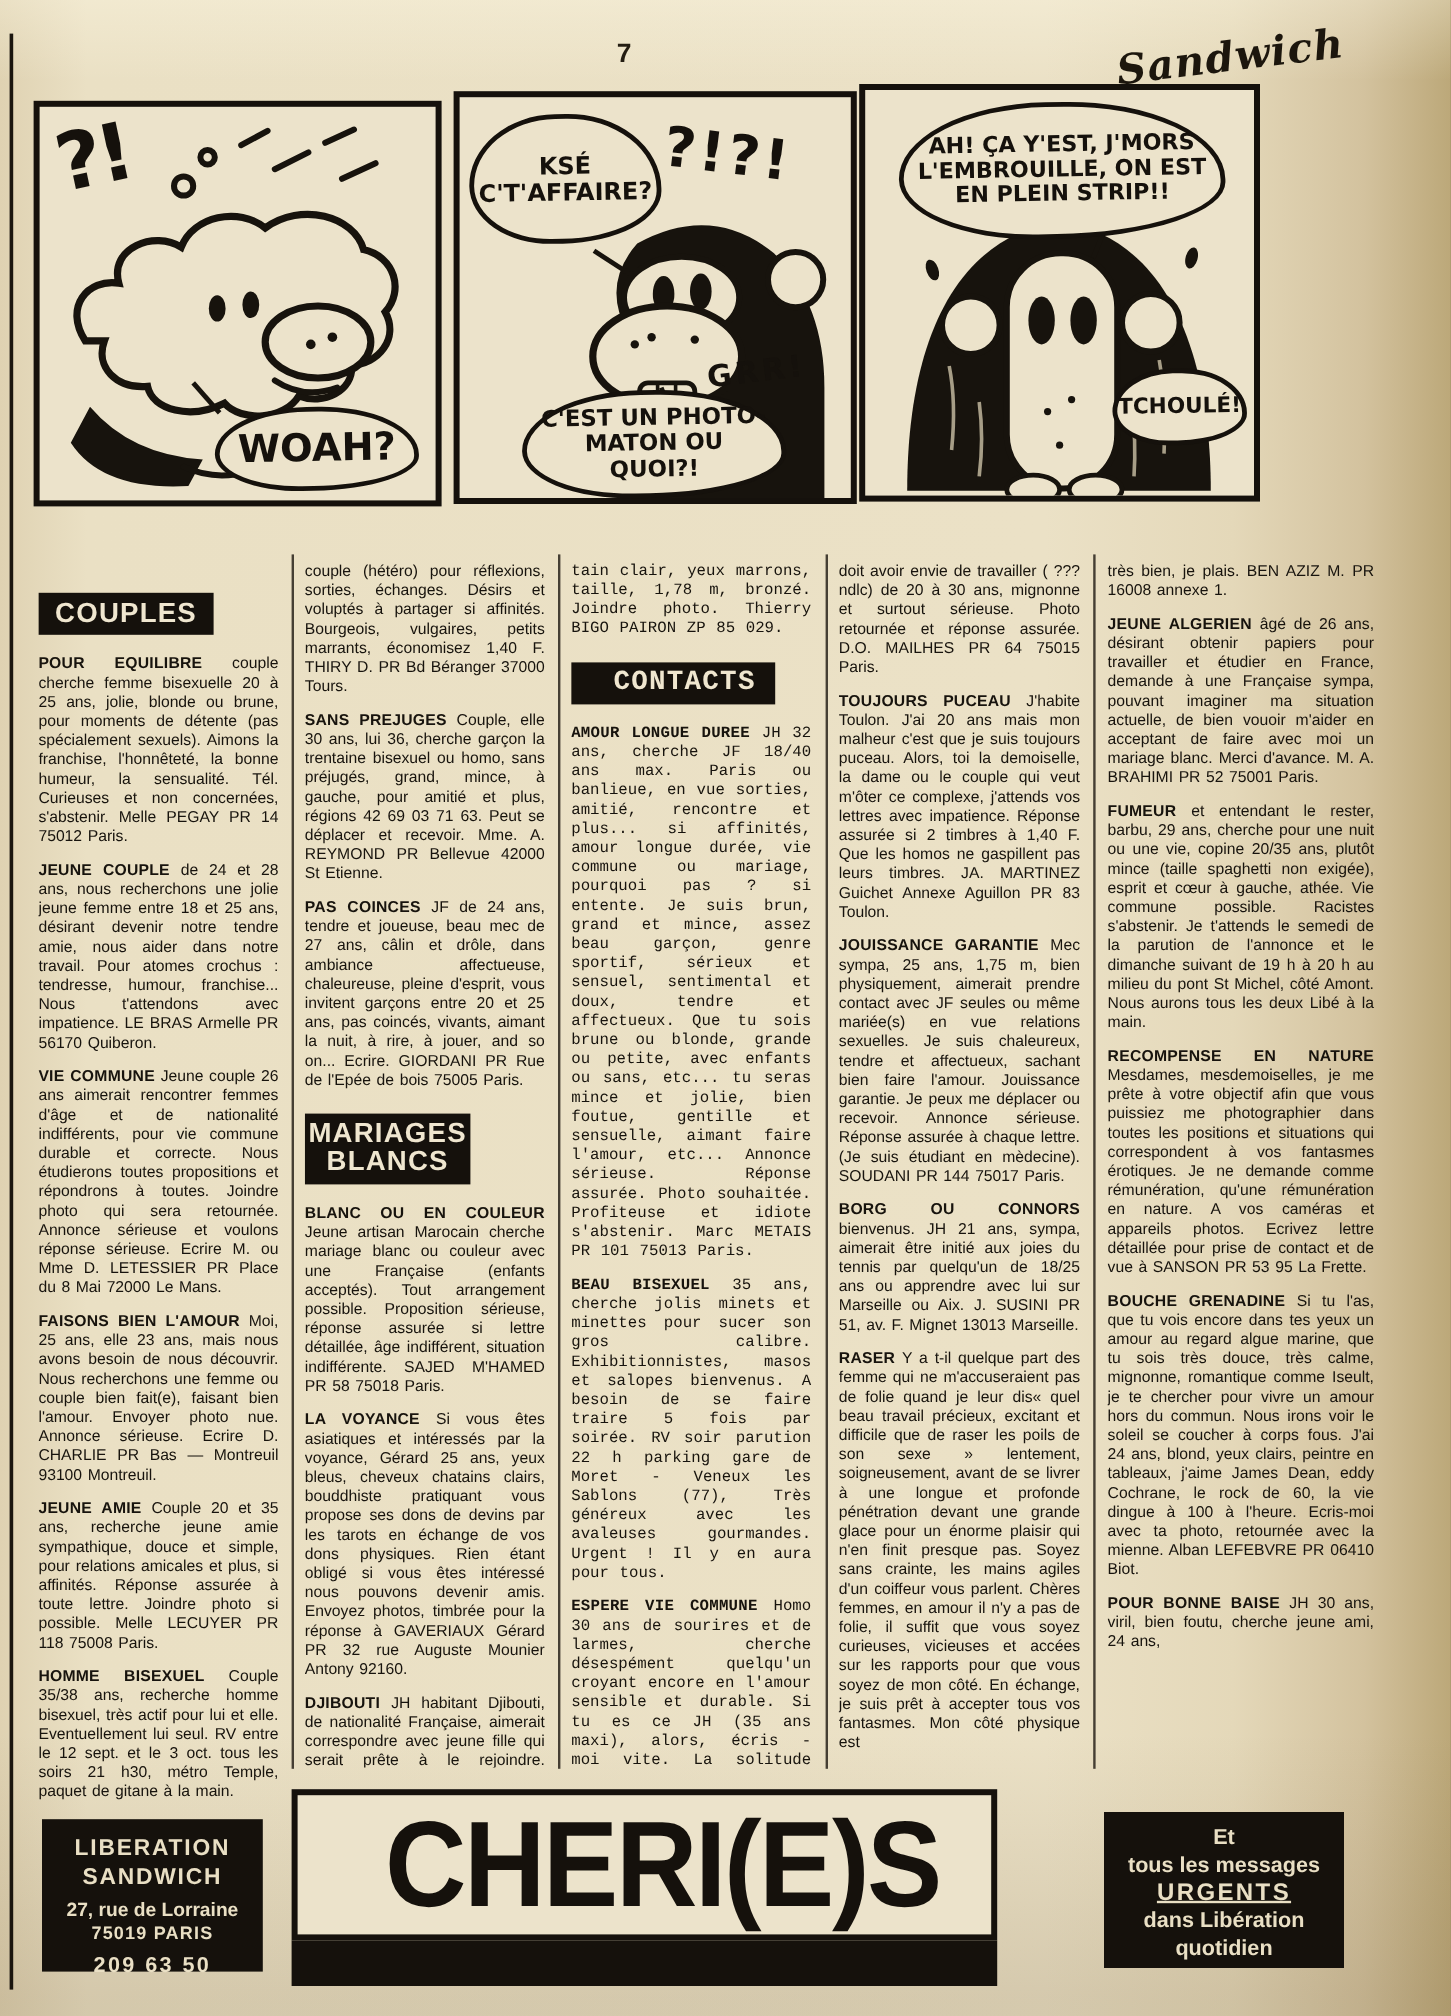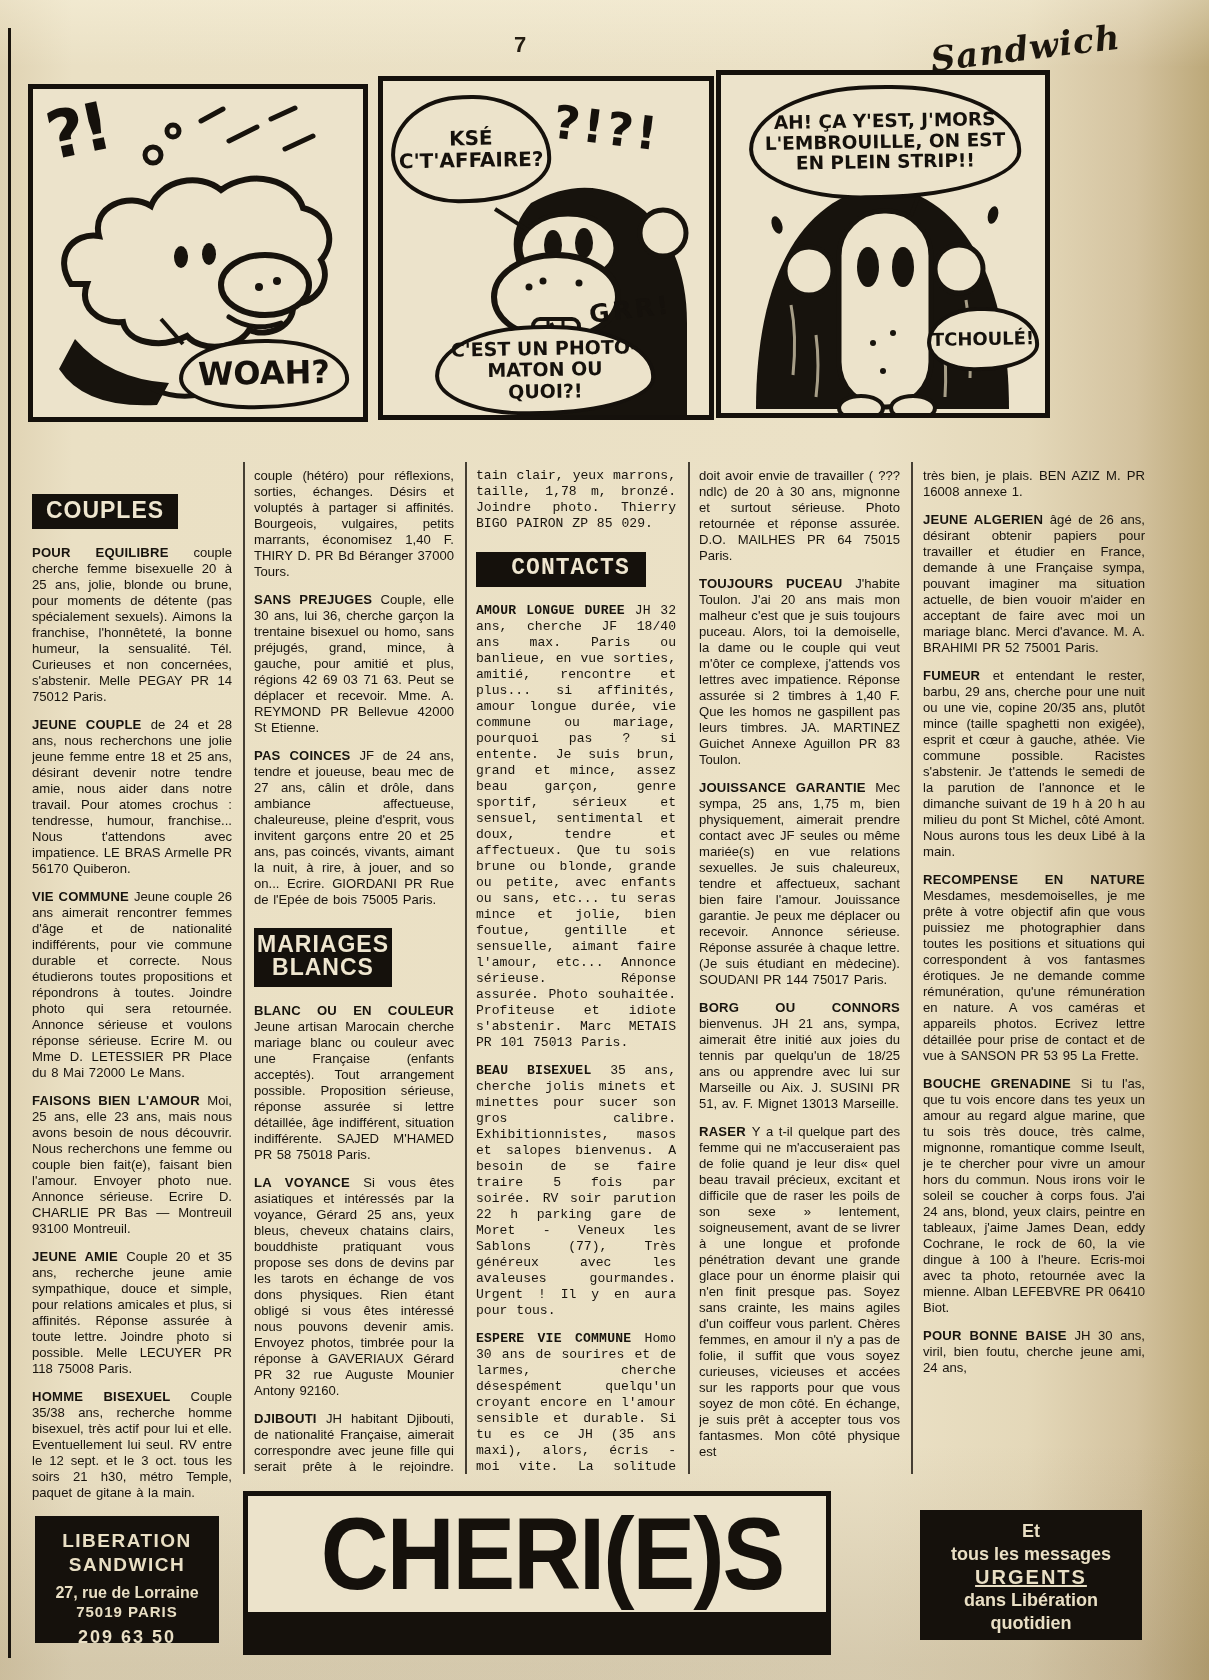--- a/index.html
+++ b/index.html
@@ -59,21 +59,21 @@
   #libbox{left:35px;top:1516px;width:184px;height:127px;padding-top:13px;line-height:1.25;}
   #libbox .l1{font-size:19px;letter-spacing:1.5px;}
   #libbox .l2{font-size:16px;margin-top:6px;}
   #libbox .l3{font-size:15px;letter-spacing:1px;}
   #libbox .l4{font-size:18px;margin-top:5px;letter-spacing:2px;text-align:center;}
   #cheries{position:absolute;left:243px;top:1491px;width:588px;height:126px;
     background:#ece3cb;border:5px solid #15110c;box-sizing:border-box;
     display:flex;align-items:center;justify-content:center;padding-left:30px;}
   #cheries span{font-size:94px;font-weight:700;letter-spacing:-2px;transform:scaleY(1.08);color:#15110c;}
   #cheries-bar{position:absolute;left:243px;top:1617px;width:588px;height:38px;background:#15110c;}
-  #urgbox{left:920px;top:1510px;width:222px;height:130px;padding-top:10px;font-size:18px;line-height:23px;}
+  #urgbox{left:920px;top:1510px;width:200px;height:130px;padding-top:10px;font-size:18px;line-height:23px;}
   #urgbox .big{font-size:20px;letter-spacing:2px;text-decoration:underline;}
 </style>
 </head>
 <body>
 
 <div class="page">
   <div class="edge-rule"></div>
   <div class="pageno">7</div>
   <div class="brand">Sandwich</div>
 

